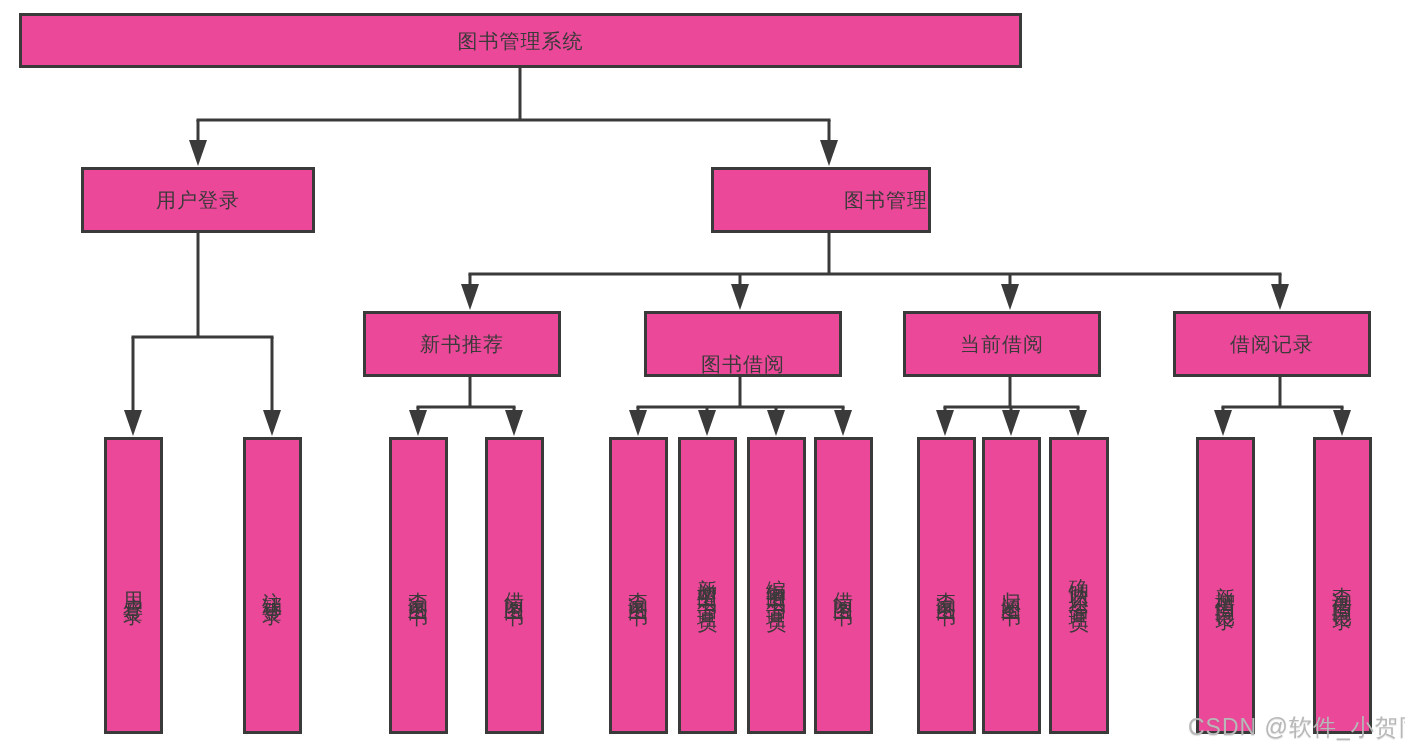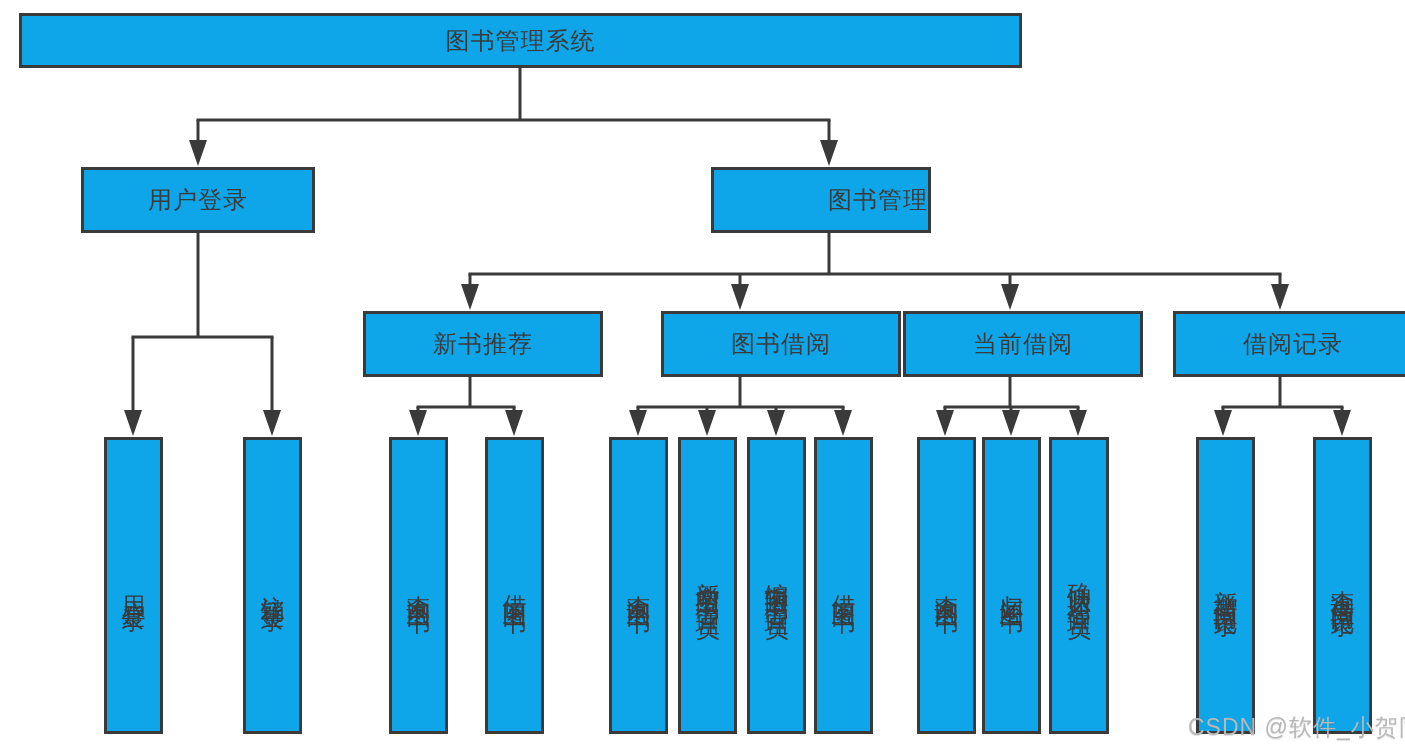--- a/index.html
+++ b/index.html
@@ -14,42 +14,42 @@
     background:var(--bg);
     font-family:"Liberation Sans","DejaVu Sans",sans-serif;
     color:var(--text);
     overflow:hidden;
   }
   #wires{position:absolute;left:0;top:0;width:1405px;height:747px;}
   .box{
     position:absolute;
     box-sizing:border-box;
     border:3px solid var(--line);
-    background:#0ea5e9;
+    background:#ec4899;
     display:flex;
     align-items:center;
     justify-content:center;
-    font-size:24px;
+    font-size:20px;
     letter-spacing:1px;
     line-height:1;
   }
   .vbox span{
     writing-mode:vertical-rl;
     letter-spacing:5px;
     line-height:1;
   }
   
   .n-root{left:19px;top:13px;width:1003px;height:55px;}
   
   .n-userlogin{left:81px;top:167px;width:234px;height:66px;}
   .n-bookmgmt{left:711px;top:167px;width:220px;height:66px;justify-content:flex-end;}
   
-  .lvl2{top:311px;width:240px;height:66px;}
+  .lvl2{top:311px;width:198px;height:66px;}
   .n-newbook{left:363px;}
-  .n-borrowmod{left:661px;}
+  .n-borrowmod{left:644px;align-items:flex-end;}
   .n-current{left:903px;}
   .n-records{left:1173px;}
   
   .leaf{top:437px;width:59px;height:297px;}
   .n-login{left:104px;}
   .n-logout{left:243px;}
   .n-q1{left:389px;}
   .n-b1{left:485px;}
   .n-q2{left:609px;}
   .n-add{left:678px;}

